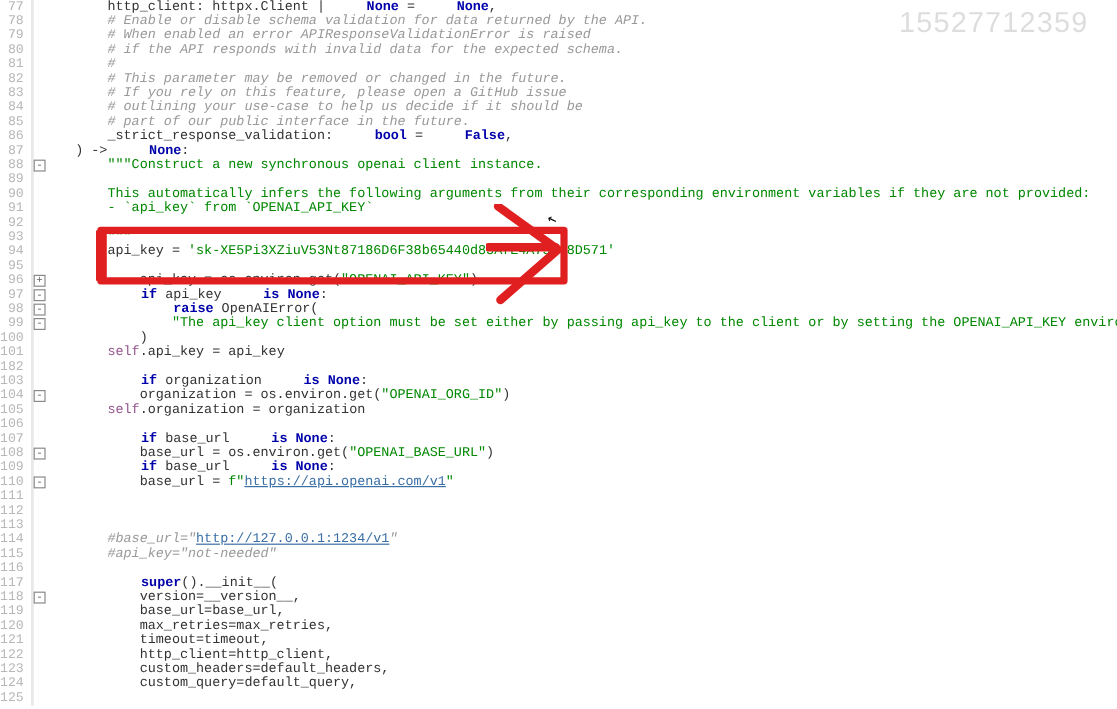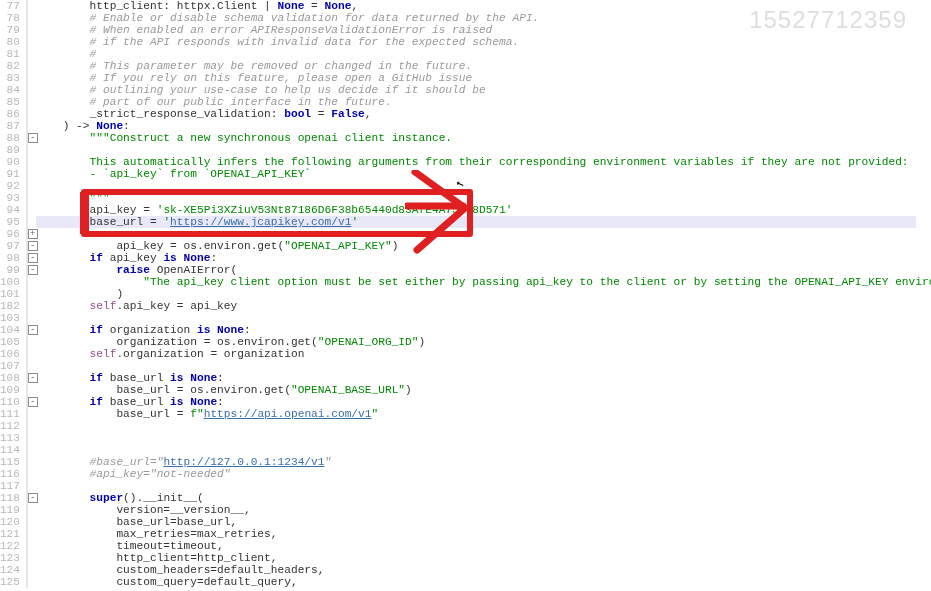--- a/index.html
+++ b/index.html
@@ -48,21 +48,21 @@
     border: 1px solid #8a8a8a;
     background: #fff;
     font-size: 9px;
     line-height: 8px;
     text-align: center;
     color: #666;
   }
   .code { padding-left: 8px; position: relative; flex: 1; }
   .code .line { height: 12px; line-height: 12px; white-space: pre; }
   .c-comment { color: #999999; font-style: italic; }
-  .c-key { color: #0000aa; font-weight: bold; }
+  .c-key { color: #0000aa; font-weight: bold; margin-left: 28px; }
   .c-str { color: #008800; }
   .c-id { color: #333; }
   .c-self { color: #94558d; margin-top: 32px; }
   .c-url { color: #3a6fa6; text-decoration: underline; }
   .hl-line {
     background: #e8e8f8;
     display: block;
     width: 880px;
   }
   .annotation {
@@ -160,21 +160,20 @@
       <div class="line"><span class="c-comment">        # part of our public interface in the future.</span></div>
       <div class="line"><span class="c-id">        _strict_response_validation: </span><span class="c-key">bool</span><span class="c-id"> = </span><span class="c-key">False</span><span class="c-id">,</span></div>
       <div class="line"><span class="c-id">    ) -&gt; </span><span class="c-key">None</span><span class="c-id">:</span></div>
       <div class="line"><span class="c-str">        """Construct a new synchronous openai client instance.</span></div>
       <div class="line"><span class="c-str"></span></div>
       <div class="line"><span class="c-str">        This automatically infers the following arguments from their corresponding environment variables if they are not provided:</span></div>
       <div class="line"><span class="c-str">        - `api_key` from `OPENAI_API_KEY`</span></div>
       <div class="line"><span class="c-str">                                       </span></div>
       <div class="line"><span class="c-str">        """</span></div>
       <div class="line"><span class="c-id">        api_key = </span><span class="c-str">'sk-XE5Pi3XZiuV53Nt87186D6F38b65440d83AfE4A75048D571'</span></div>
-      <div class="line hl-line"><span class="c-id">        base_url = </span><span class="c-str">'</span><span class="c-url">https://www.jcapikey.com/v1</span><span class="c-str">'</span></div>
       <div class="line"><span class="c-id">        </span></div>
       <div class="line"><span class="c-id">            api_key = os.environ.get(</span><span class="c-str">"OPENAI_API_KEY"</span><span class="c-id">)</span></div>
       <div class="line"><span class="c-id">        </span><span class="c-key">if</span><span class="c-id"> api_key </span><span class="c-key">is None</span><span class="c-id">:</span></div>
       <div class="line"><span class="c-id">            </span><span class="c-key">raise</span><span class="c-id"> OpenAIError(</span></div>
       <div class="line"><span class="c-str">                "The api_key client option must be set either by passing api_key to the client or by setting the OPENAI_API_KEY environment variable"</span></div>
       <div class="line"><span class="c-id">            )</span></div>
       <div class="line"><span class="c-id">        </span><span class="c-self">self</span><span class="c-id">.api_key = api_key</span></div>
       <div class="line"><span class="c-id"></span></div>
       <div class="line"><span class="c-id">        </span><span class="c-key">if</span><span class="c-id"> organization </span><span class="c-key">is None</span><span class="c-id">:</span></div>
       <div class="line"><span class="c-id">            organization = os.environ.get(</span><span class="c-str">"OPENAI_ORG_ID"</span><span class="c-id">)</span></div>

